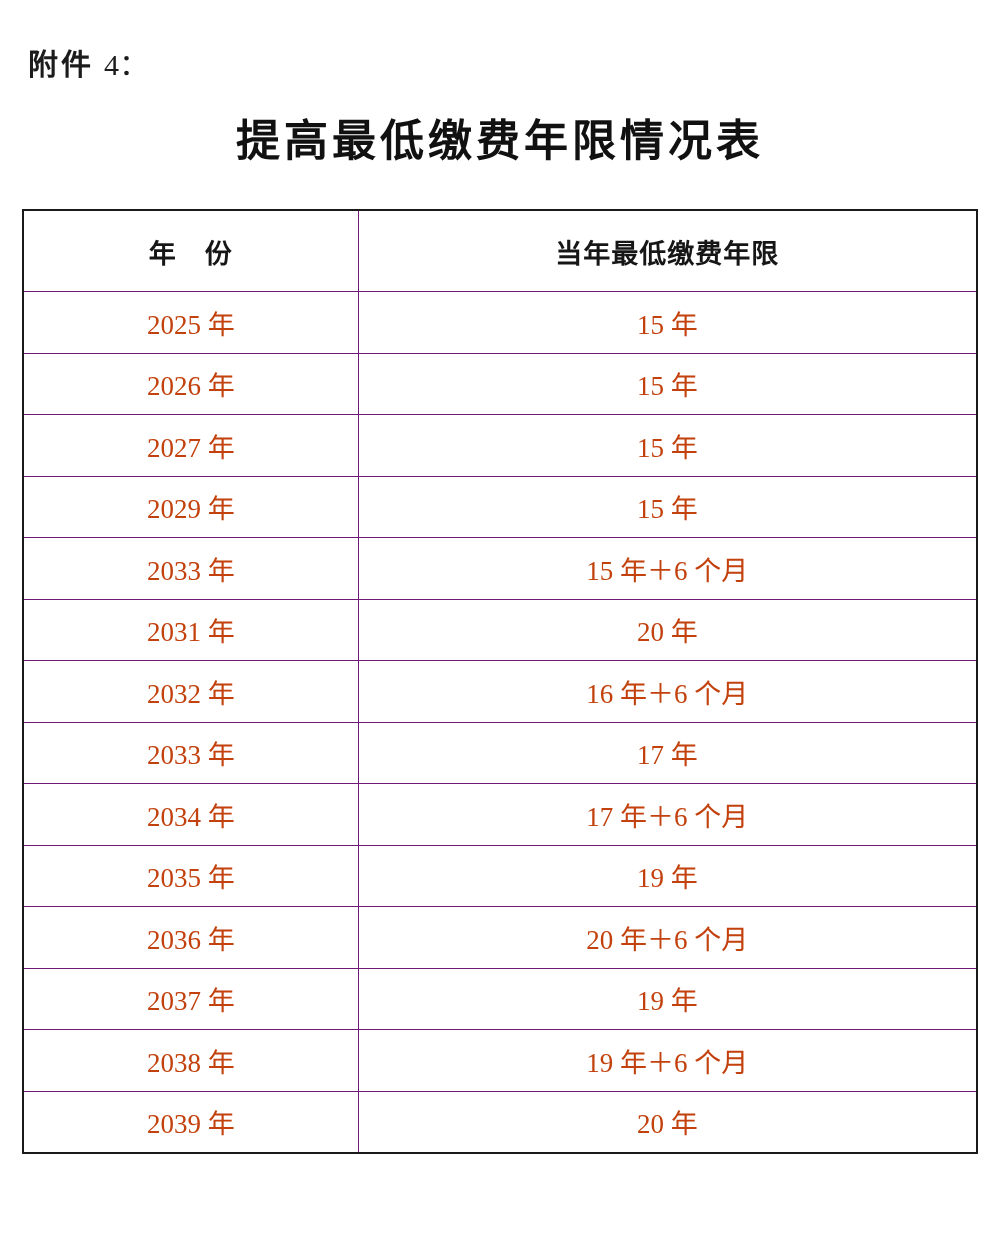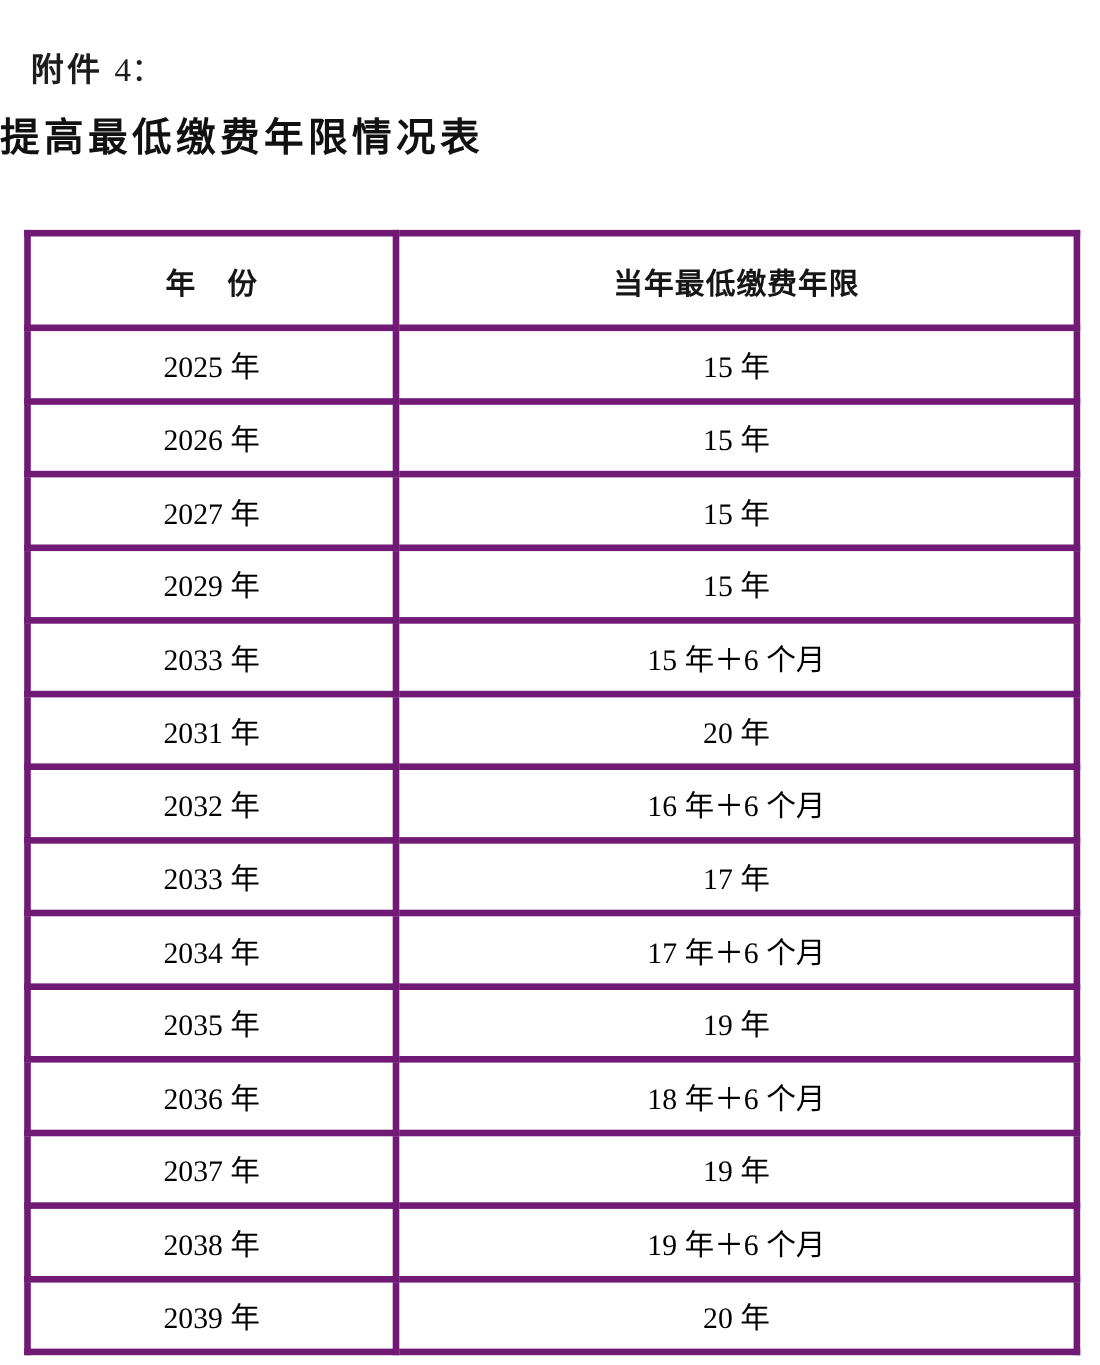--- a/index.html
+++ b/index.html
@@ -33,26 +33,26 @@
   .attachment .num {
     font-family: "Liberation Serif", "DejaVu Serif", serif;
     font-weight: 400;
     margin-left: 10px;
   }
 
   
   .doc-title {
     position: absolute;
     left: 0;
-    top: 100px;
+    top: 117px;
     width: 100%;
-    text-align: left;
+    text-align: center;
     font-family: "Liberation Serif", "DejaVu Serif", serif;
     font-weight: 700;
-    font-size: 36px;
+    font-size: 44px;
     line-height: 50px;
     letter-spacing: 4px;
     color: #111111;
   }
 
   
   .table-wrap {
     position: absolute;
     left: 22px;
     top: 209px;
@@ -61,40 +61,40 @@
   table.pension {
     border-collapse: collapse;
     table-layout: fixed;
     width: 954px;
     border: 2px solid #1a1a1a;
   }
   table.pension col.c-year  { width: 335px; }
   table.pension col.c-value { width: 619px; }
   table.pension th,
   table.pension td {
-    border: 6px solid #701a75;
+    border: 1px solid #701a75;
     text-align: center;
     vertical-align: middle;
     padding: 0;
     overflow: hidden;
   }
   table.pension th {
     height: 80px;
     font-family: "Liberation Sans", "DejaVu Sans", sans-serif;
     font-weight: 600;
     font-size: 27px;
     color: #161616;
     letter-spacing: 1px;
   }
   table.pension td {
     height: 60.5px;
     font-family: "Liberation Serif", "DejaVu Serif", serif;
     font-weight: 400;
     font-size: 27px;
-    color: #000000;
+    color: #c2410c;
   }
 </style>
 </head>
 <body>
 
 <div class="attachment">
   <span class="cn">附件</span><span class="num">4：</span>
 </div>
 
 <div class="doc-title">提高最低缴费年限情况表</div>
@@ -147,21 +147,21 @@
         <tr>
           <td>2034 年</td>
           <td>17 年＋6 个月</td>
         </tr>
         <tr>
           <td>2035 年</td>
           <td>19 年</td>
         </tr>
         <tr>
           <td>2036 年</td>
-          <td>18 年＋6 个月</td>
+          <td>20 年＋6 个月</td>
         </tr>
         <tr>
           <td>2037 年</td>
           <td>19 年</td>
         </tr>
         <tr>
           <td>2038 年</td>
           <td>19 年＋6 个月</td>
         </tr>
         <tr>

